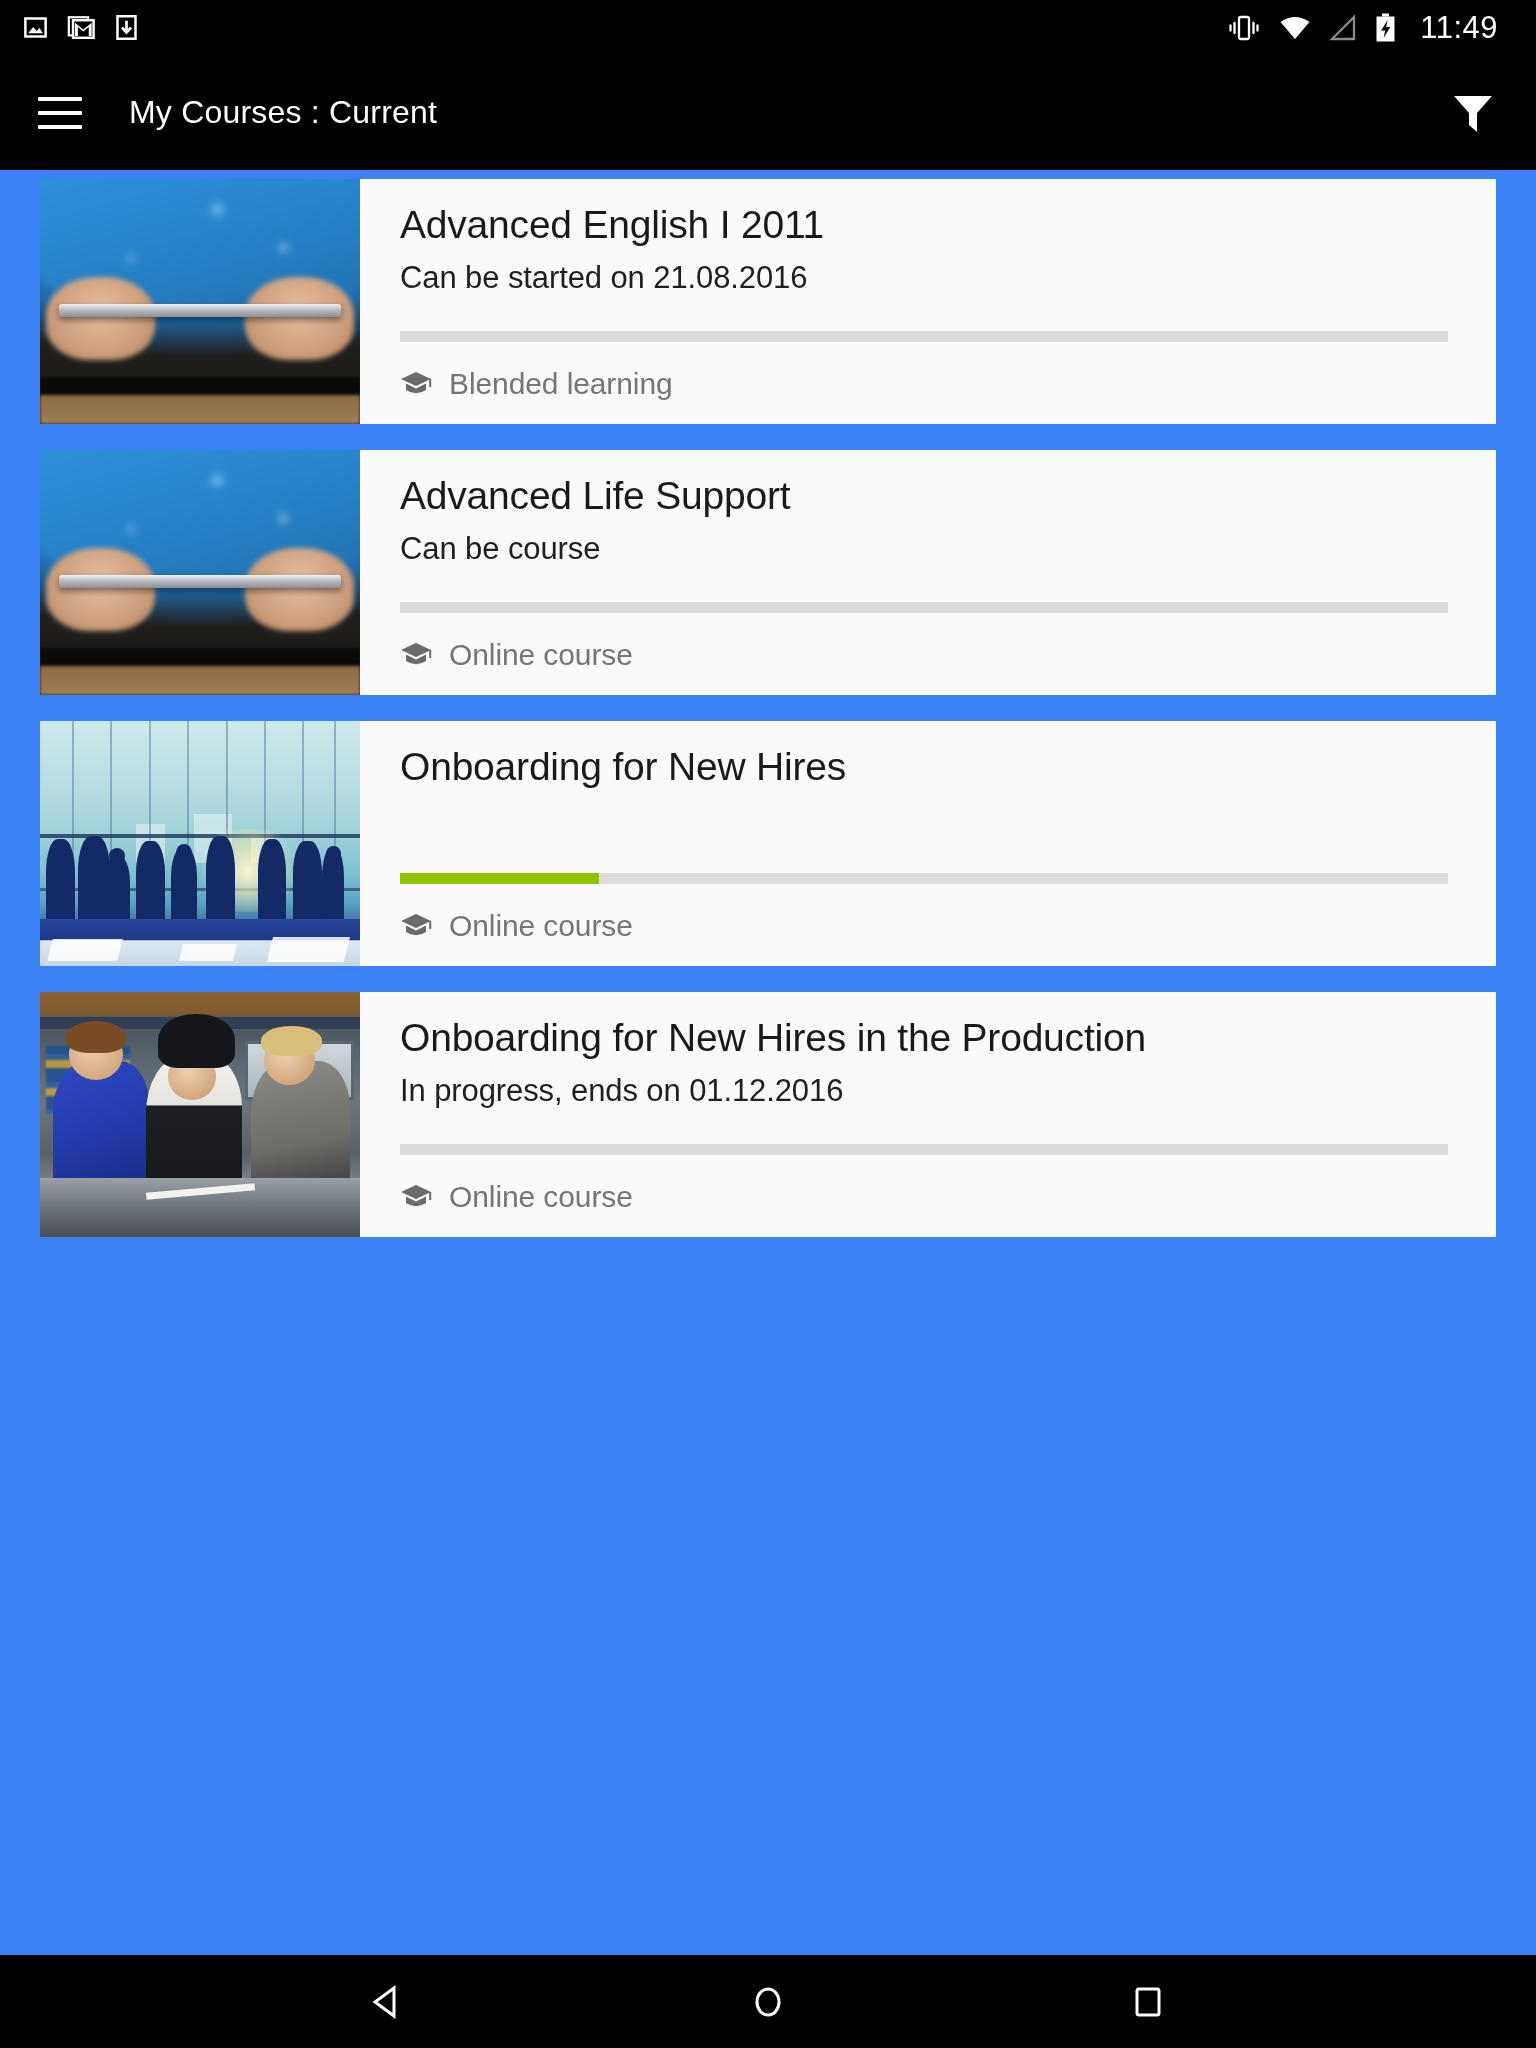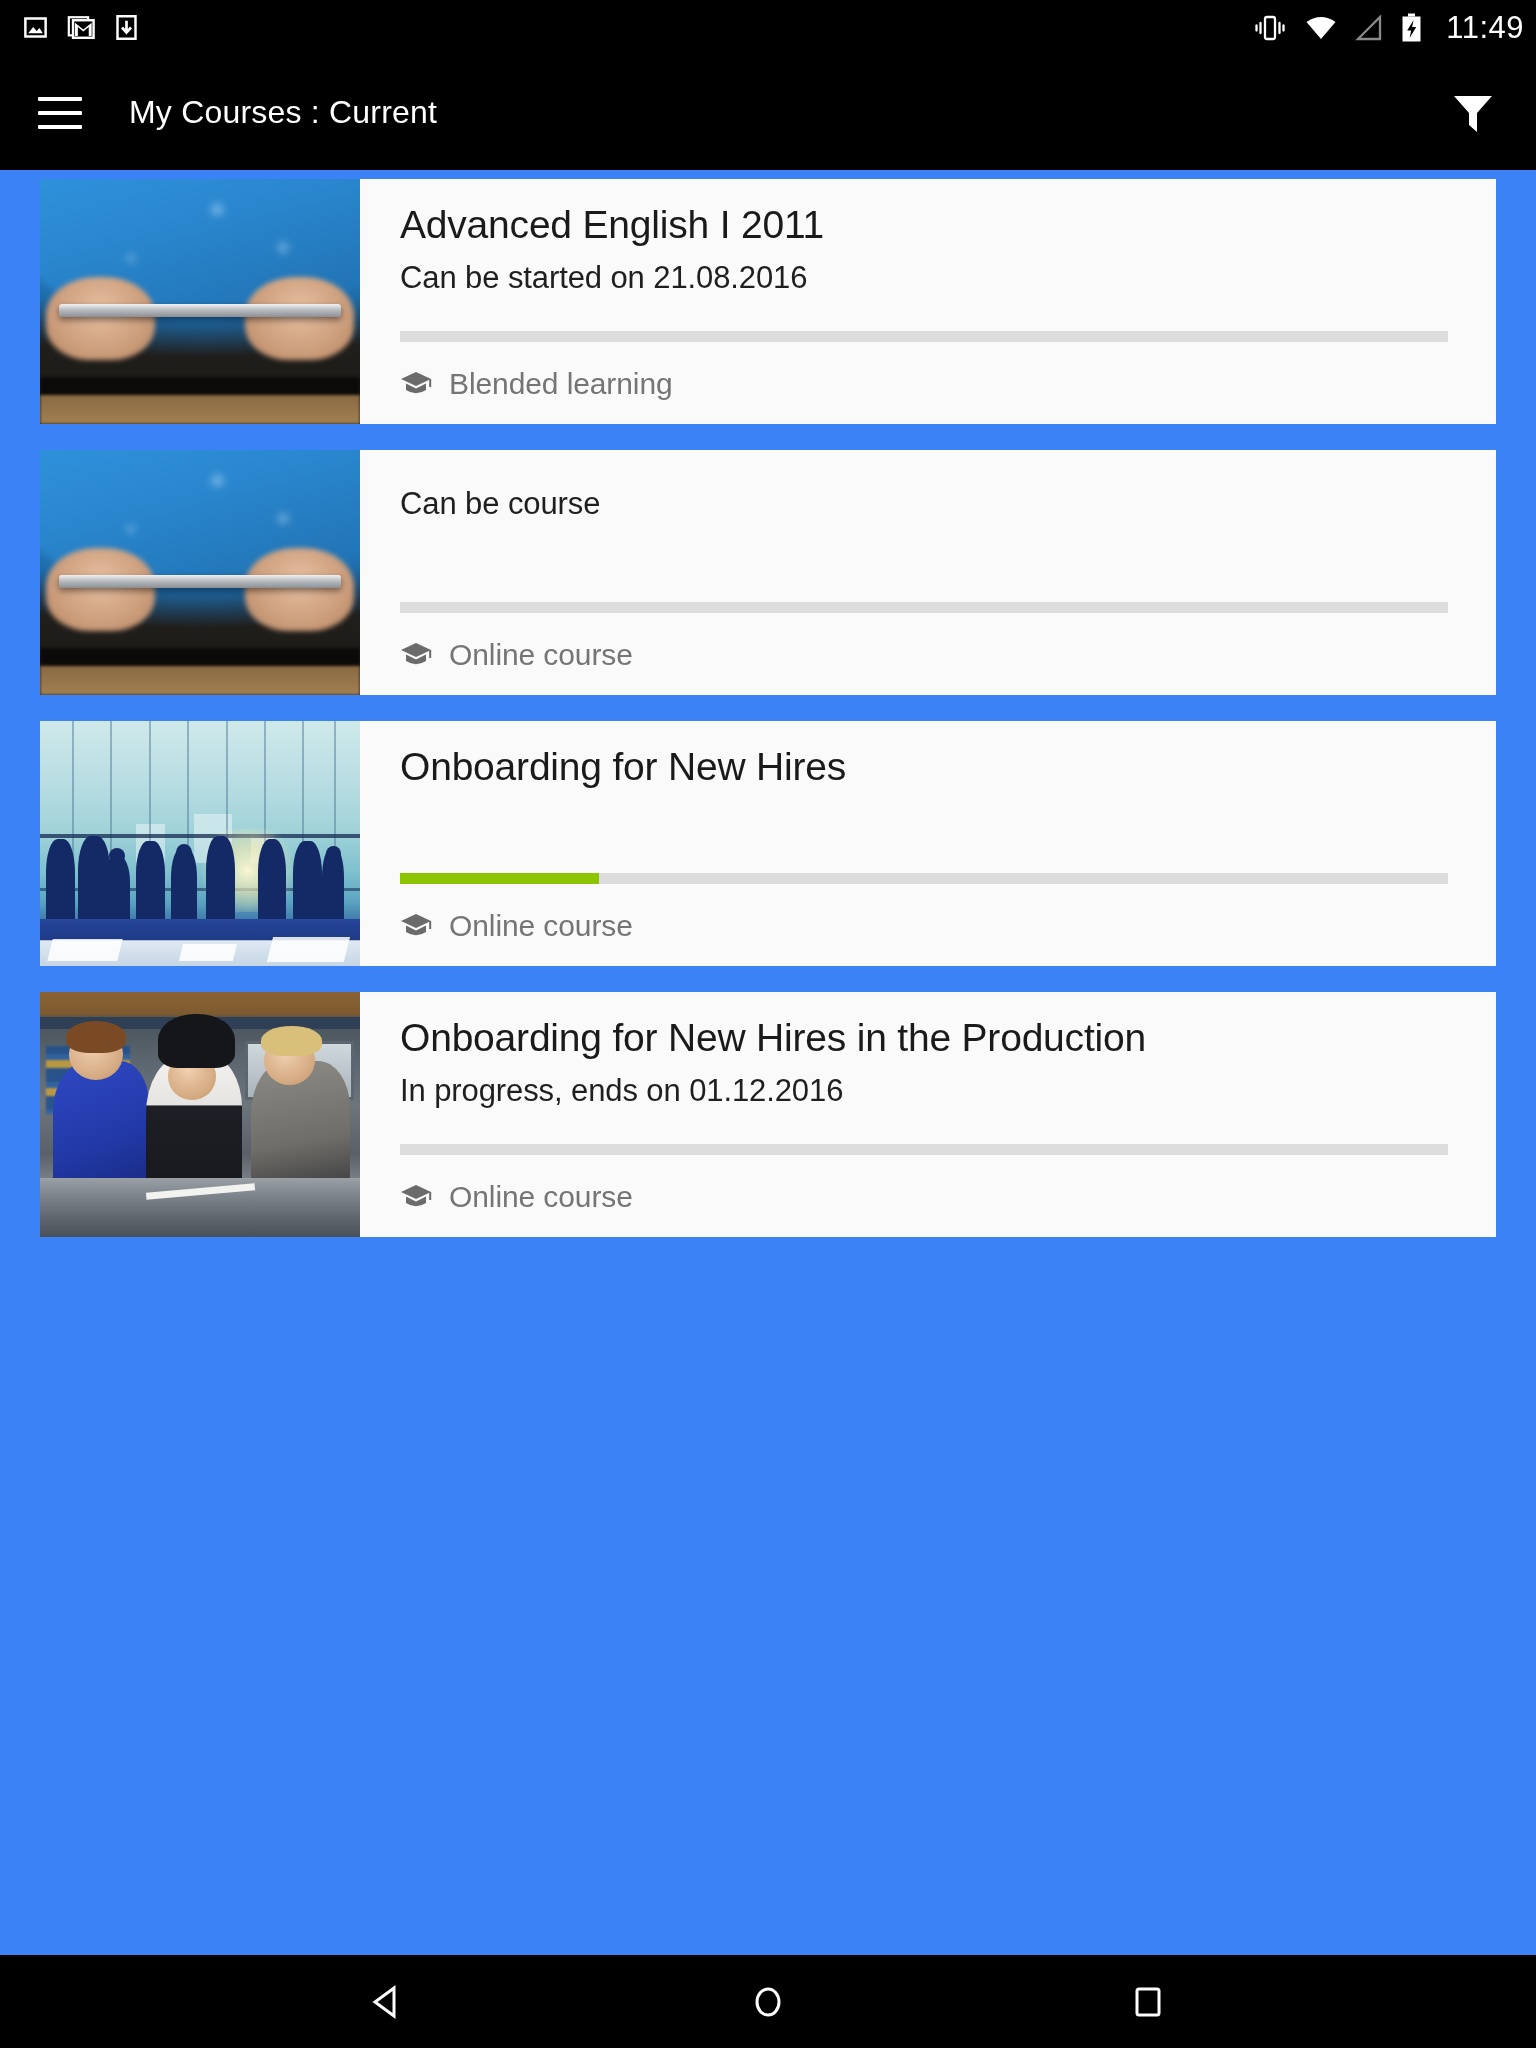--- a/index.html
+++ b/index.html
@@ -11,21 +11,21 @@
   }
 
   
   .status-bar{
     position:relative;
     height:55px;
     background:#000;
     display:flex;
     align-items:center;
     justify-content:space-between;
-    padding:0 12px 0 22px;
+    padding:0 38px 0 22px;
   }
   .status-left{ display:flex; align-items:center; gap:18px; }
   .status-right{ display:flex; align-items:center; gap:18px; }
   .status-right .clock{
     color:#fff; font-size:31px; letter-spacing:.5px; margin-left:6px;
   }
   .sicon{ display:block; }
 
   
   .app-bar{
@@ -349,20 +349,21 @@
   <div class="course-card">
     <div class="thumb t-tablet">
       <div class="bg-blur"></div>
         <div class="shirt"></div>
       <div class="hand-l"></div>
         <div class="hand-r"></div>
       <div class="tablet"></div>
         <div class="desk"></div>
     </div>
     <div class="card-body">
+      <div class="course-title">Advanced Life Support</div>
       <div class="course-status">Can be course</div>
       <div class="progress-track">
         <div class="progress-fill" style="width: 0%;"></div>
       </div>
       <div class="type-row">
         <svg width="32" height="26" viewBox="0 0 32 26">
           <path d="M16 1 L31 8 L16 15 L1 8 Z" fill="#6b6b6b"></path>
           <path d="M6 12.5 L6 19 Q16 25.5 26 19 L26 12.5 L16 17.6 Z" fill="#6b6b6b"></path>
           <rect x="29.2" y="8" width="2" height="8" fill="#6b6b6b"></rect>
         </svg>

